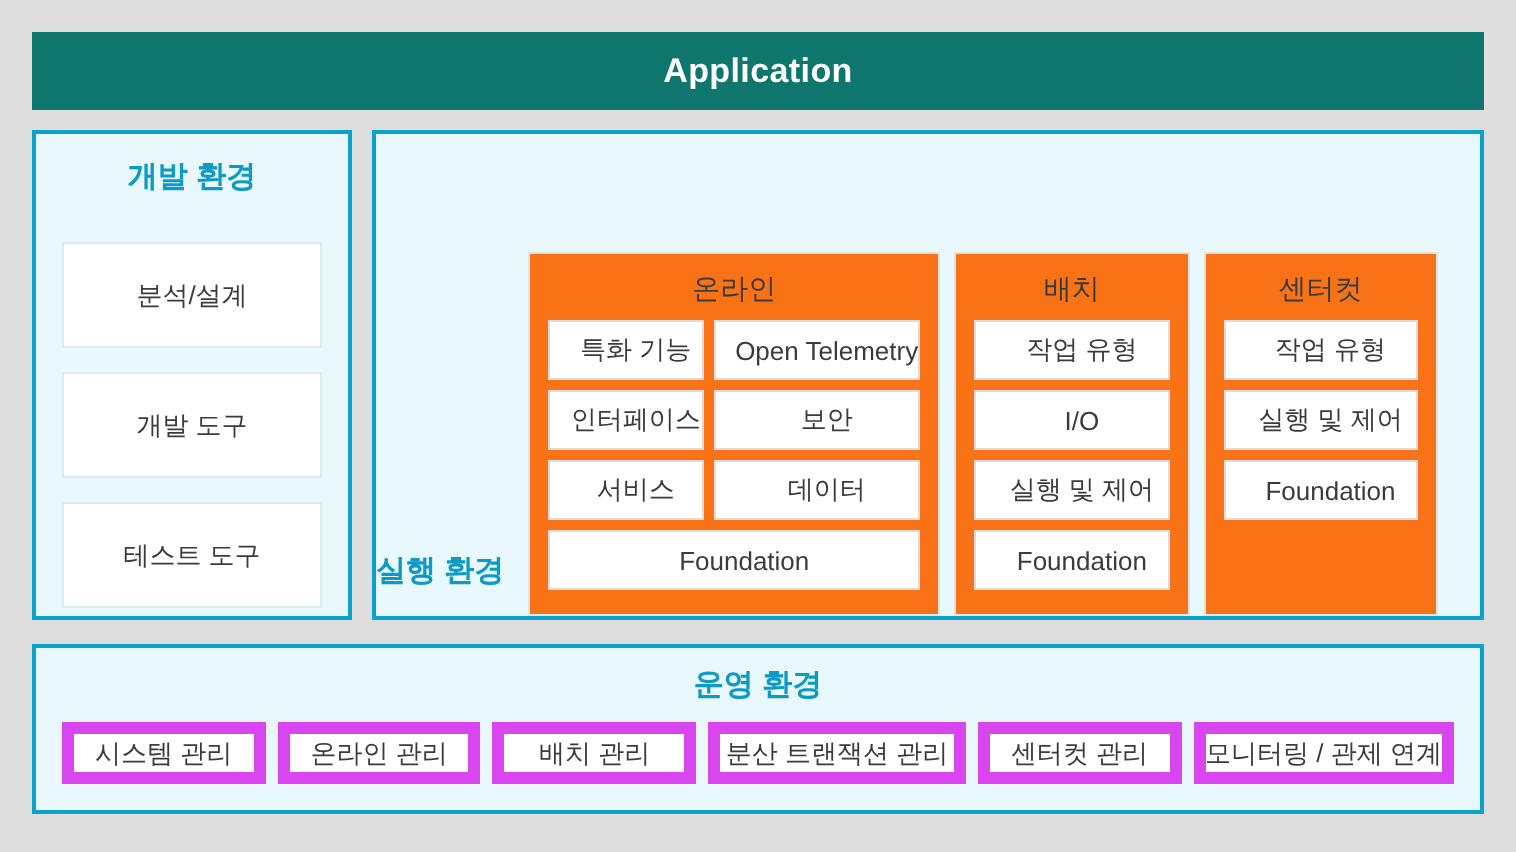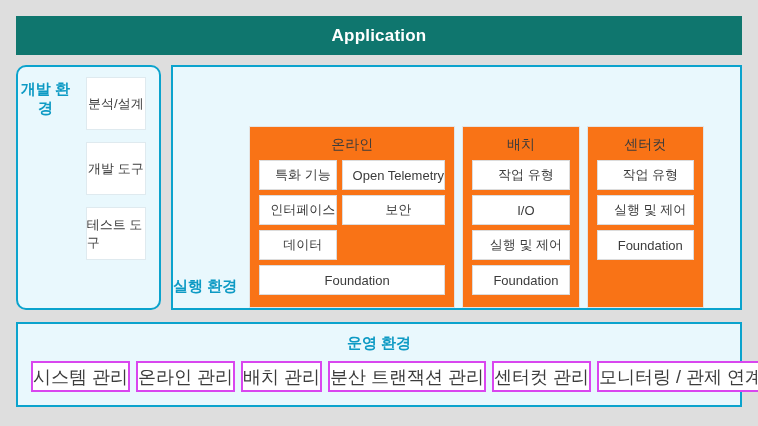--- a/index.html
+++ b/index.html
@@ -44,24 +44,24 @@
     line-height: 19px;
   }
   
   .middle-row {
     display: flex;
     gap: 10px;
     margin-top: 10px;
     height: 245px;
   }
   .dev-panel {
-    width: 145px;
+    width: 160px;
     flex: none;
     display: flex;
-    border-radius: 10px;
+    flex-direction: column;
   }
   .dev-panel .panel-title { margin: 12px 0 13px; }
   .dev-items {
     display: flex;
     flex-direction: column;
     gap: 12px;
     padding: 10px 13px;
   }
   .dev-box {
     height: 53px;
@@ -136,26 +136,26 @@
   .ops-panel .panel-title { margin: 9px 0 9px; }
   .ops-items {
     display: flex;
     gap: 6px;
     padding: 0 13px;
   }
   .ops-box {
     flex: 1;
     height: 31px;
     background: #ffffff;
-    border: 2px solid #d946ef;
-    box-sizing: border-box;
-    display: flex;
-    align-items: center;
-    justify-content: center;
-    font-size: 18px;
+    border: 6px solid #d946ef;
+    box-sizing: border-box;
+    display: flex;
+    align-items: center;
+    justify-content: center;
+    font-size: 13px;
     color: #3b3b3b;
     white-space: nowrap;
   }
   .ops-box.wide { flex: 1.3; }
 </style>
 </head>
 <body>
 
 <div class="canvas">
 
@@ -178,20 +178,21 @@
       <h2 class="panel-title" style="margin-top:12px;margin-bottom:13px;">실행 환경</h2>
       <div class="exec-groups">
 
         <div class="group group-online">
           <h3 class="group-title">온라인</h3>
           <div class="online-grid">
             <div class="gbox">특화 기능</div>
             <div class="gbox">Open Telemetry</div>
             <div class="gbox">인터페이스</div>
             <div class="gbox">보안</div>
+            <div class="gbox">서비스</div>
             <div class="gbox">데이터</div>
             <div class="gbox span-all">Foundation</div>
           </div>
         </div>
 
         <div class="group group-batch">
           <h3 class="group-title">배치</h3>
           <div class="stack">
             <div class="gbox">작업 유형</div>
             <div class="gbox">I/O</div>

